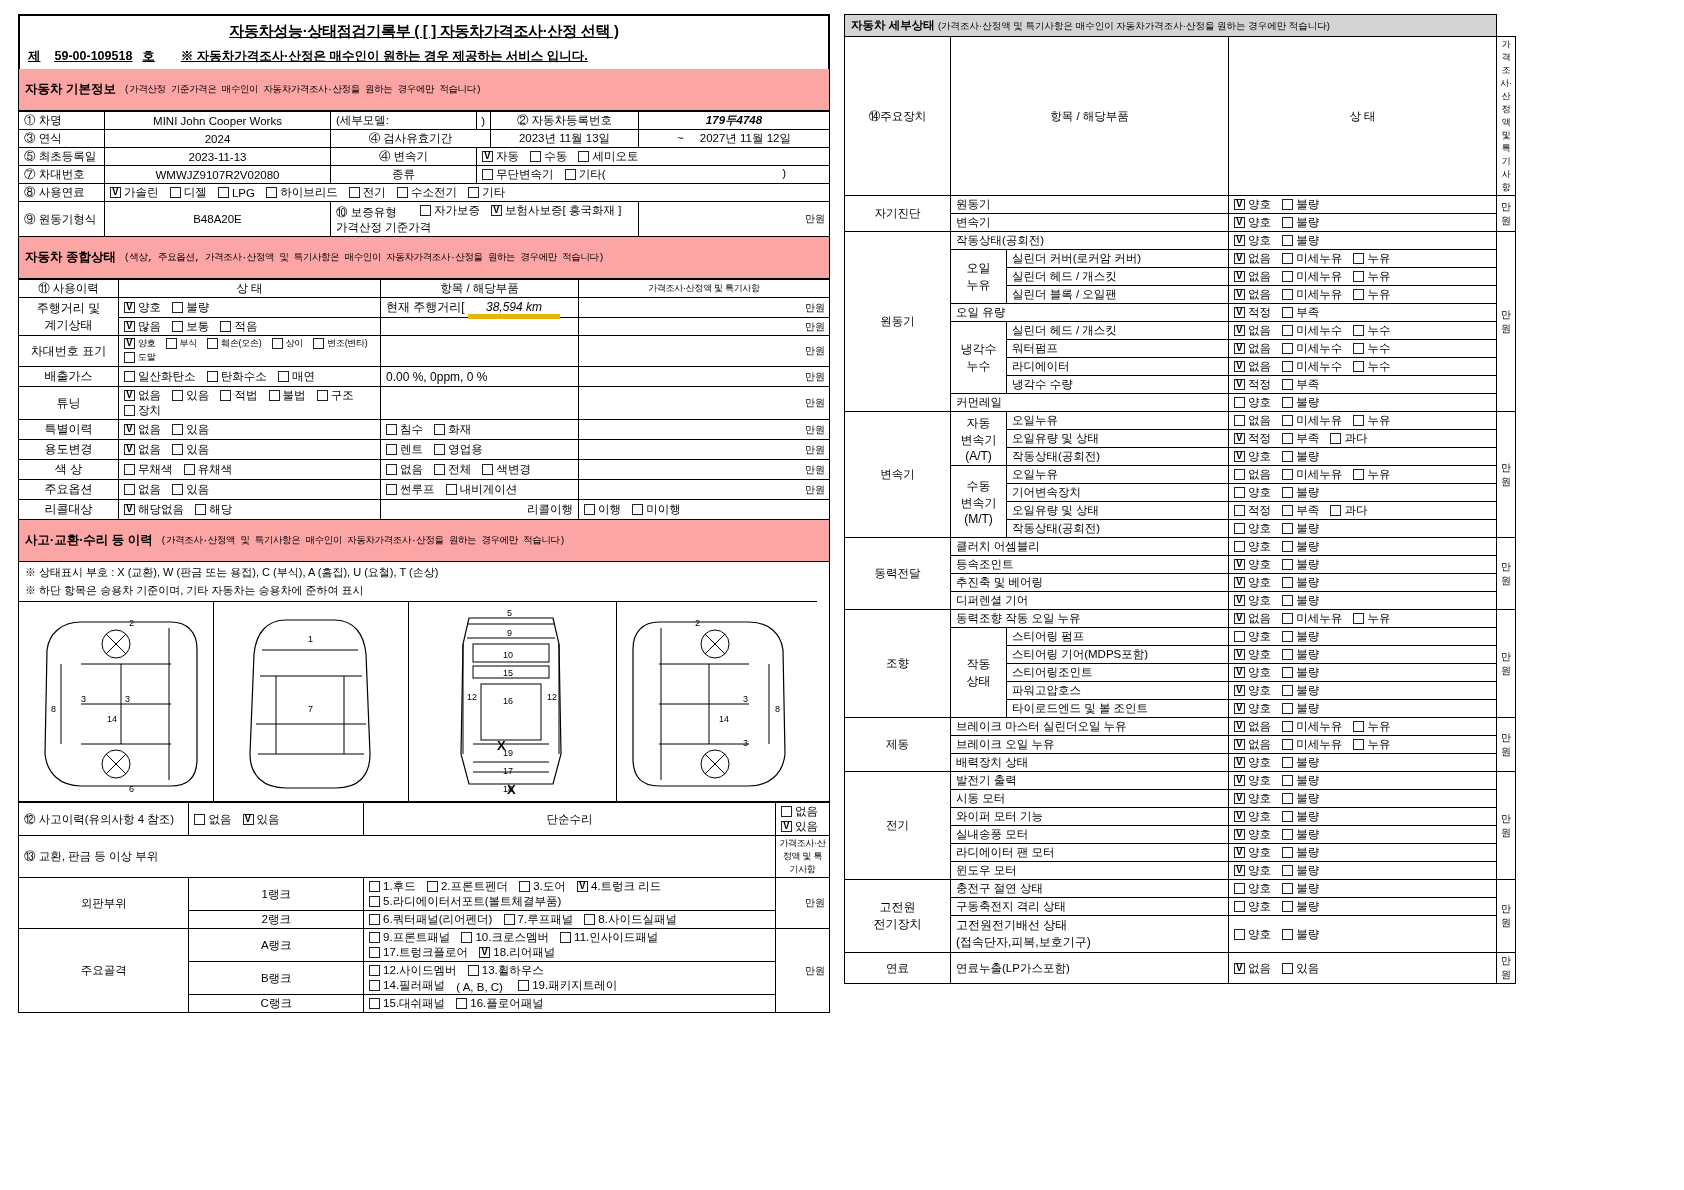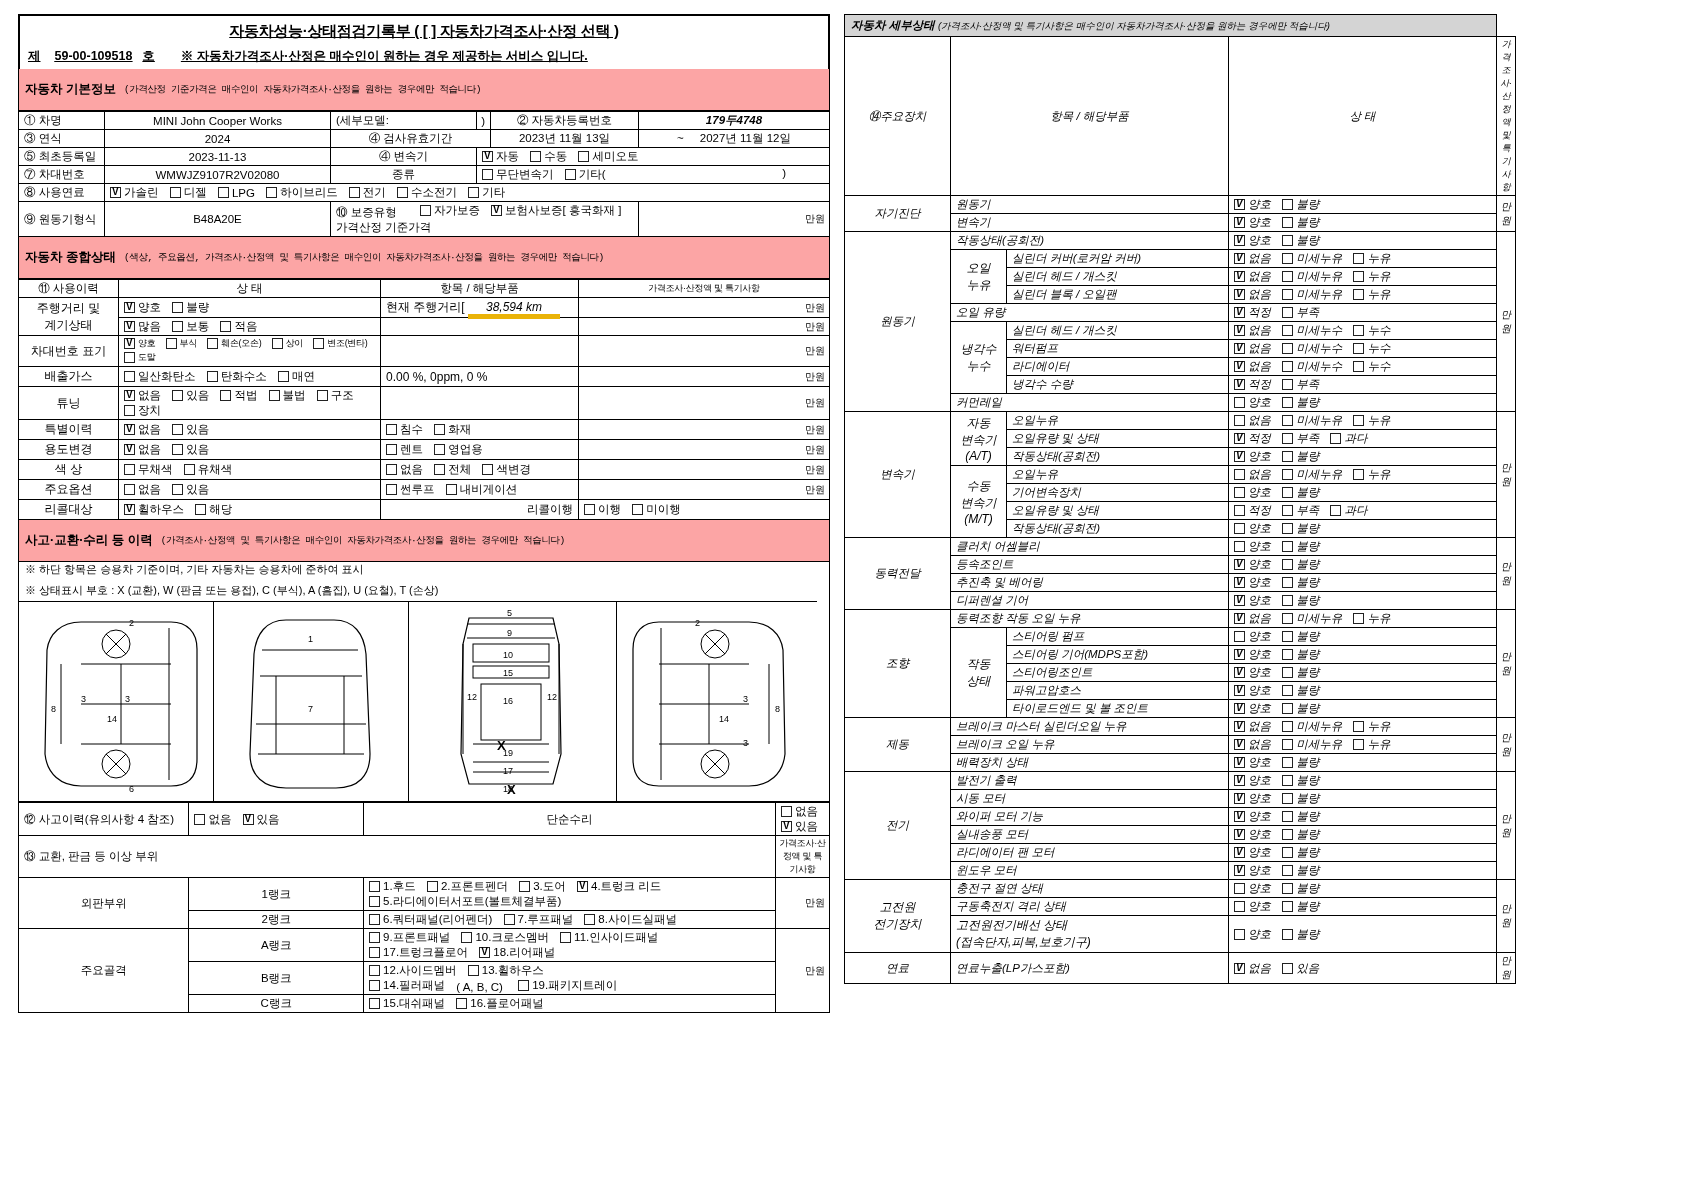--- a/index.html
+++ b/index.html
@@ -9,21 +9,21 @@
     font-family: "Liberation Sans", sans-serif;
     font-size: 11.5px;
     color: #000;
     width: 1684px;
     height: 1190px;
     overflow: hidden;
   }
   .page { position: relative; width: 1684px; height: 1190px; padding: 14px 18px; }
   .cols { display: flex; gap: 14px; align-items: flex-start; }
   .left { width: 812px; }
-  .right { width: 672px; font-style: italic; }
+  .right { width: 672px; }
 
   table { border-collapse: collapse; width: 100%; }
   td, th { border: 1px solid #000; padding: 1px 3px; vertical-align: middle; font-weight: normal; }
 
   .title-wrap { border: 2px solid #000; border-bottom: none; padding: 6px 8px 4px 8px; text-decoration: underline; }
   .title { text-align: center; font-weight: bold; font-size: 15px; letter-spacing: -0.3px; }
   .subtitle { margin-top: 7px; font-size: 12.5px; font-weight: bold; display: flex; gap: 10px; align-items: baseline; }
   .subtitle .docno { margin-left: 4px; text-decoration: underline; }
   .subtitle .note { font-weight: bold; margin-left: 16px; }
 
@@ -448,21 +448,21 @@
                 </span>
         </td>
         <td class="mw">만원</td>
       </tr>
 
       <tr>
         <td class="lbl small">리콜대상</td>
         <td class="l">
           <span class="cb">
                   <span class="box on"></span>
-                  <span>휠하우스</span>
+                  <span>해당없음</span>
                 </span>
           <span class="cb">
                   <span class="box"></span>
                   <span>해당</span>
                 </span>
         </td>
         <td class="r">리콜이행</td>
         <td class="l">
           <span class="cb">
                   <span class="box"></span>
@@ -476,22 +476,22 @@
       </tr>
     </tbody>
         </table>
 
     <div class="sec-head">
       <span>사고·교환·수리 등 이력</span>
       <span class="hint">(가격조사·산정액 및 특기사항은 매수인이 자동차가격조사·산정을 원하는 경우에만 적습니다)</span>
     </div>
 
     <div class="diagram-area">
+      <div class="diag-note">※ 상태표시 부호 : X (교환), W (판금 또는 용접), C (부식), A (흠집), U (요철), T (손상)</div>
       <div class="diag-note" style="border-bottom:none;padding-top:0">※ 하단 항목은 승용차 기준이며, 기타 자동차는 승용차에 준하여 표시</div>
-      <div class="diag-note">※ 상태표시 부호 : X (교환), W (판금 또는 용접), C (부식), A (흠집), U (요철), T (손상)</div>
       <div class="cars">
 
         <div class="car-cell" style="width:195px">
           <svg width="189" height="195" viewBox="0 0 189 195">
             <path class="outline" d="M60 18 C40 18 28 30 26 46 L24 150 C26 170 40 182 60 182 L150 182 C168 182 176 172 176 155 L176 45 C176 28 166 18 150 18 Z"></path>
             <circle class="inner" cx="95" cy="40" r="14"></circle>
                 <path class="inner" d="M85 30 L105 50 M105 30 L85 50"></path>
             <circle class="inner" cx="95" cy="160" r="14"></circle>
                 <path class="inner" d="M85 150 L105 170 M105 150 L85 170"></path>
             <path class="inner" d="M60 60 L150 60 M60 140 L150 140 M100 60 L100 140 M60 100 L150 100"></path>

